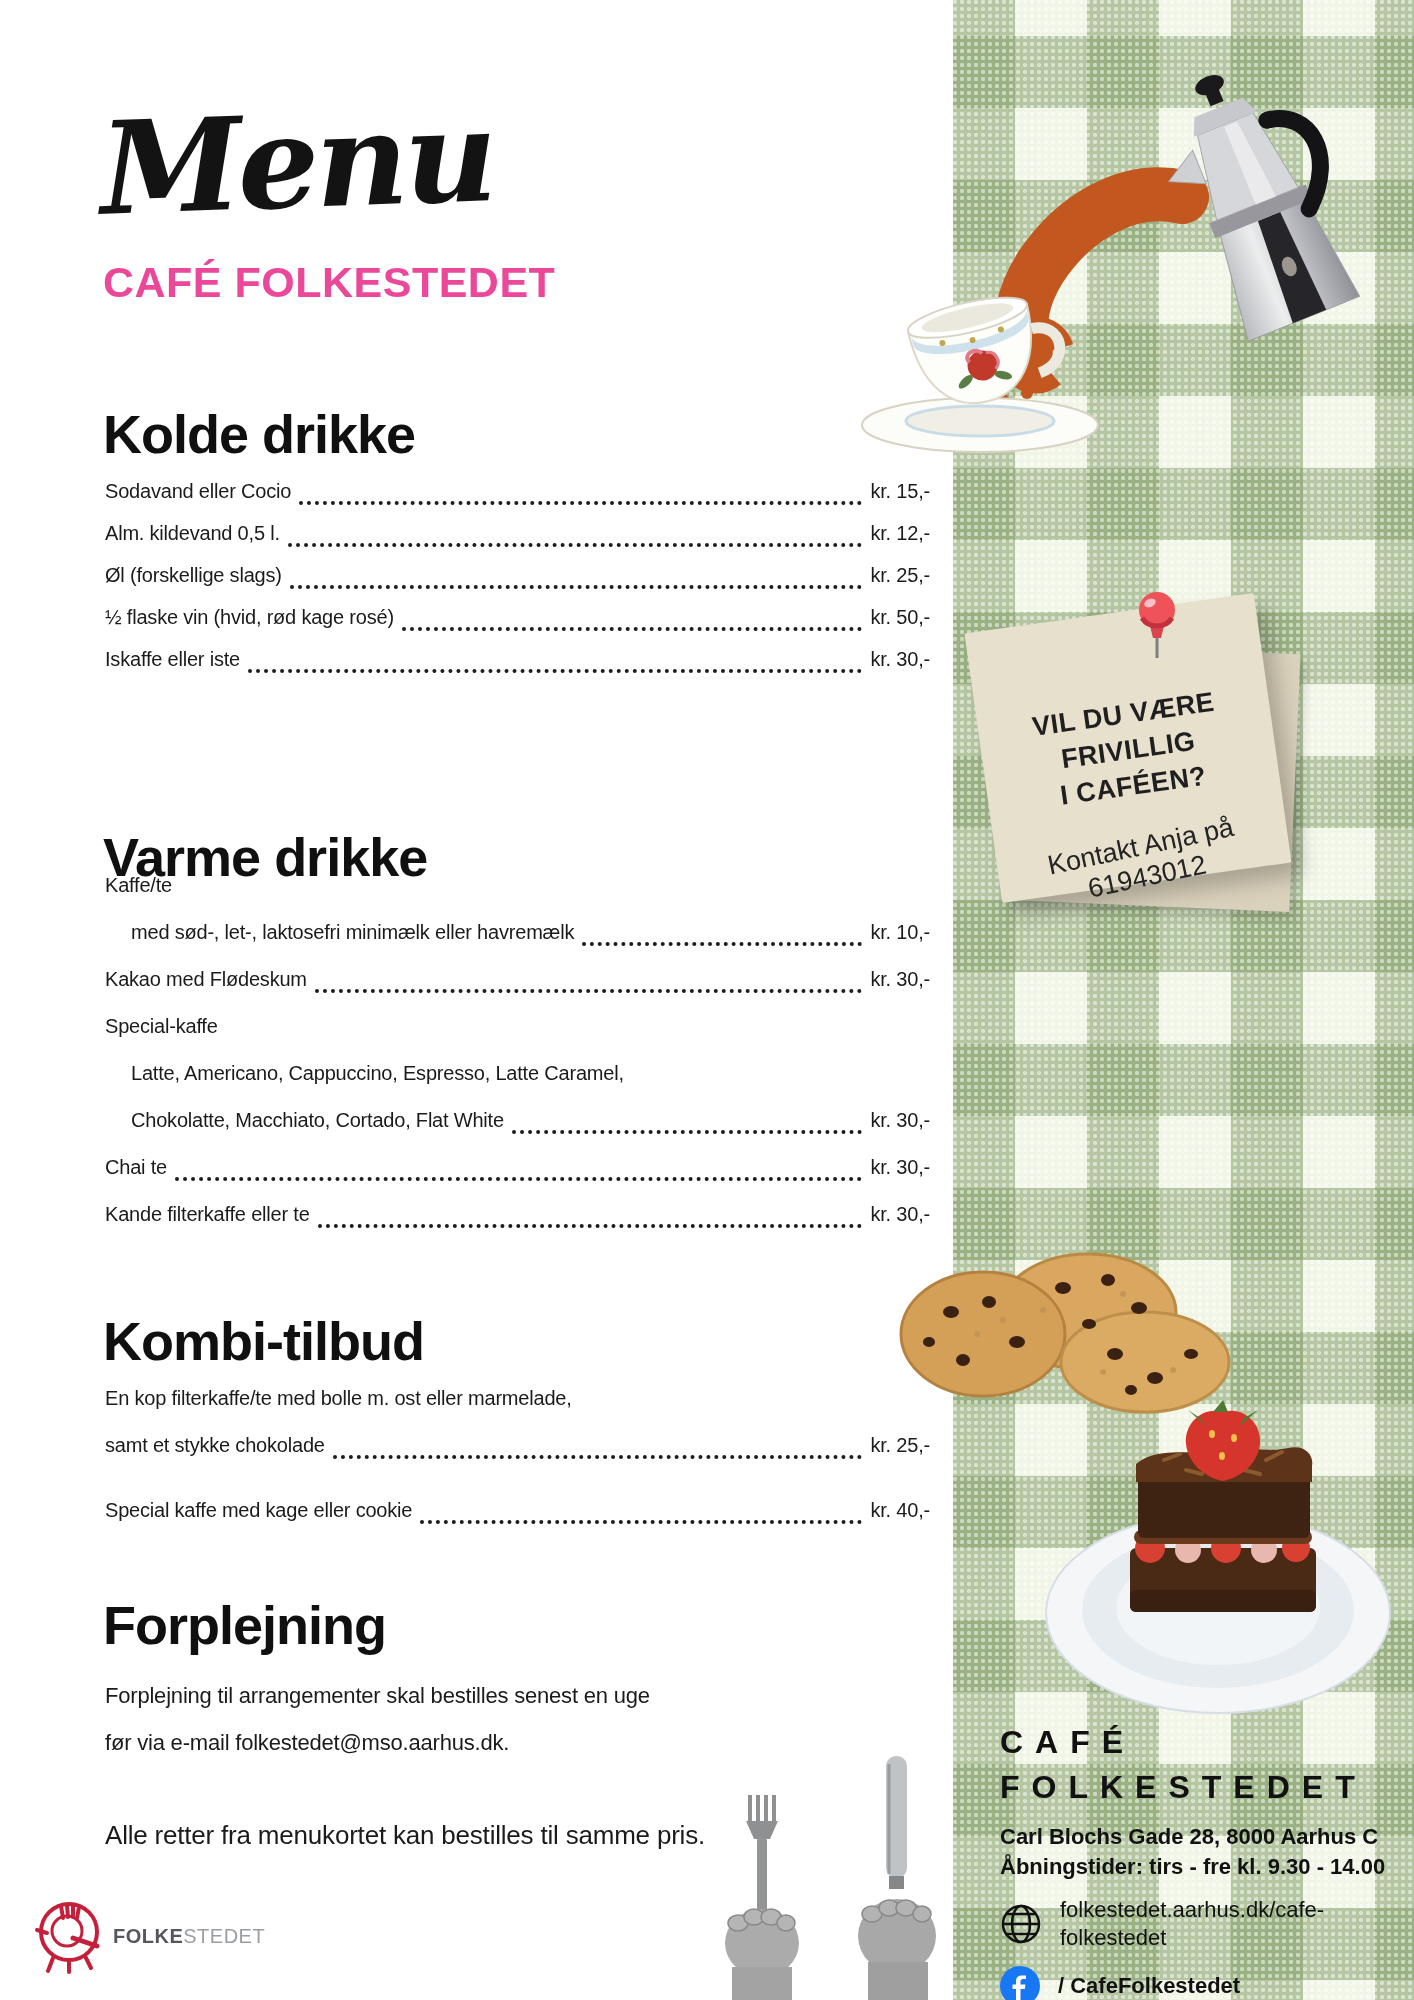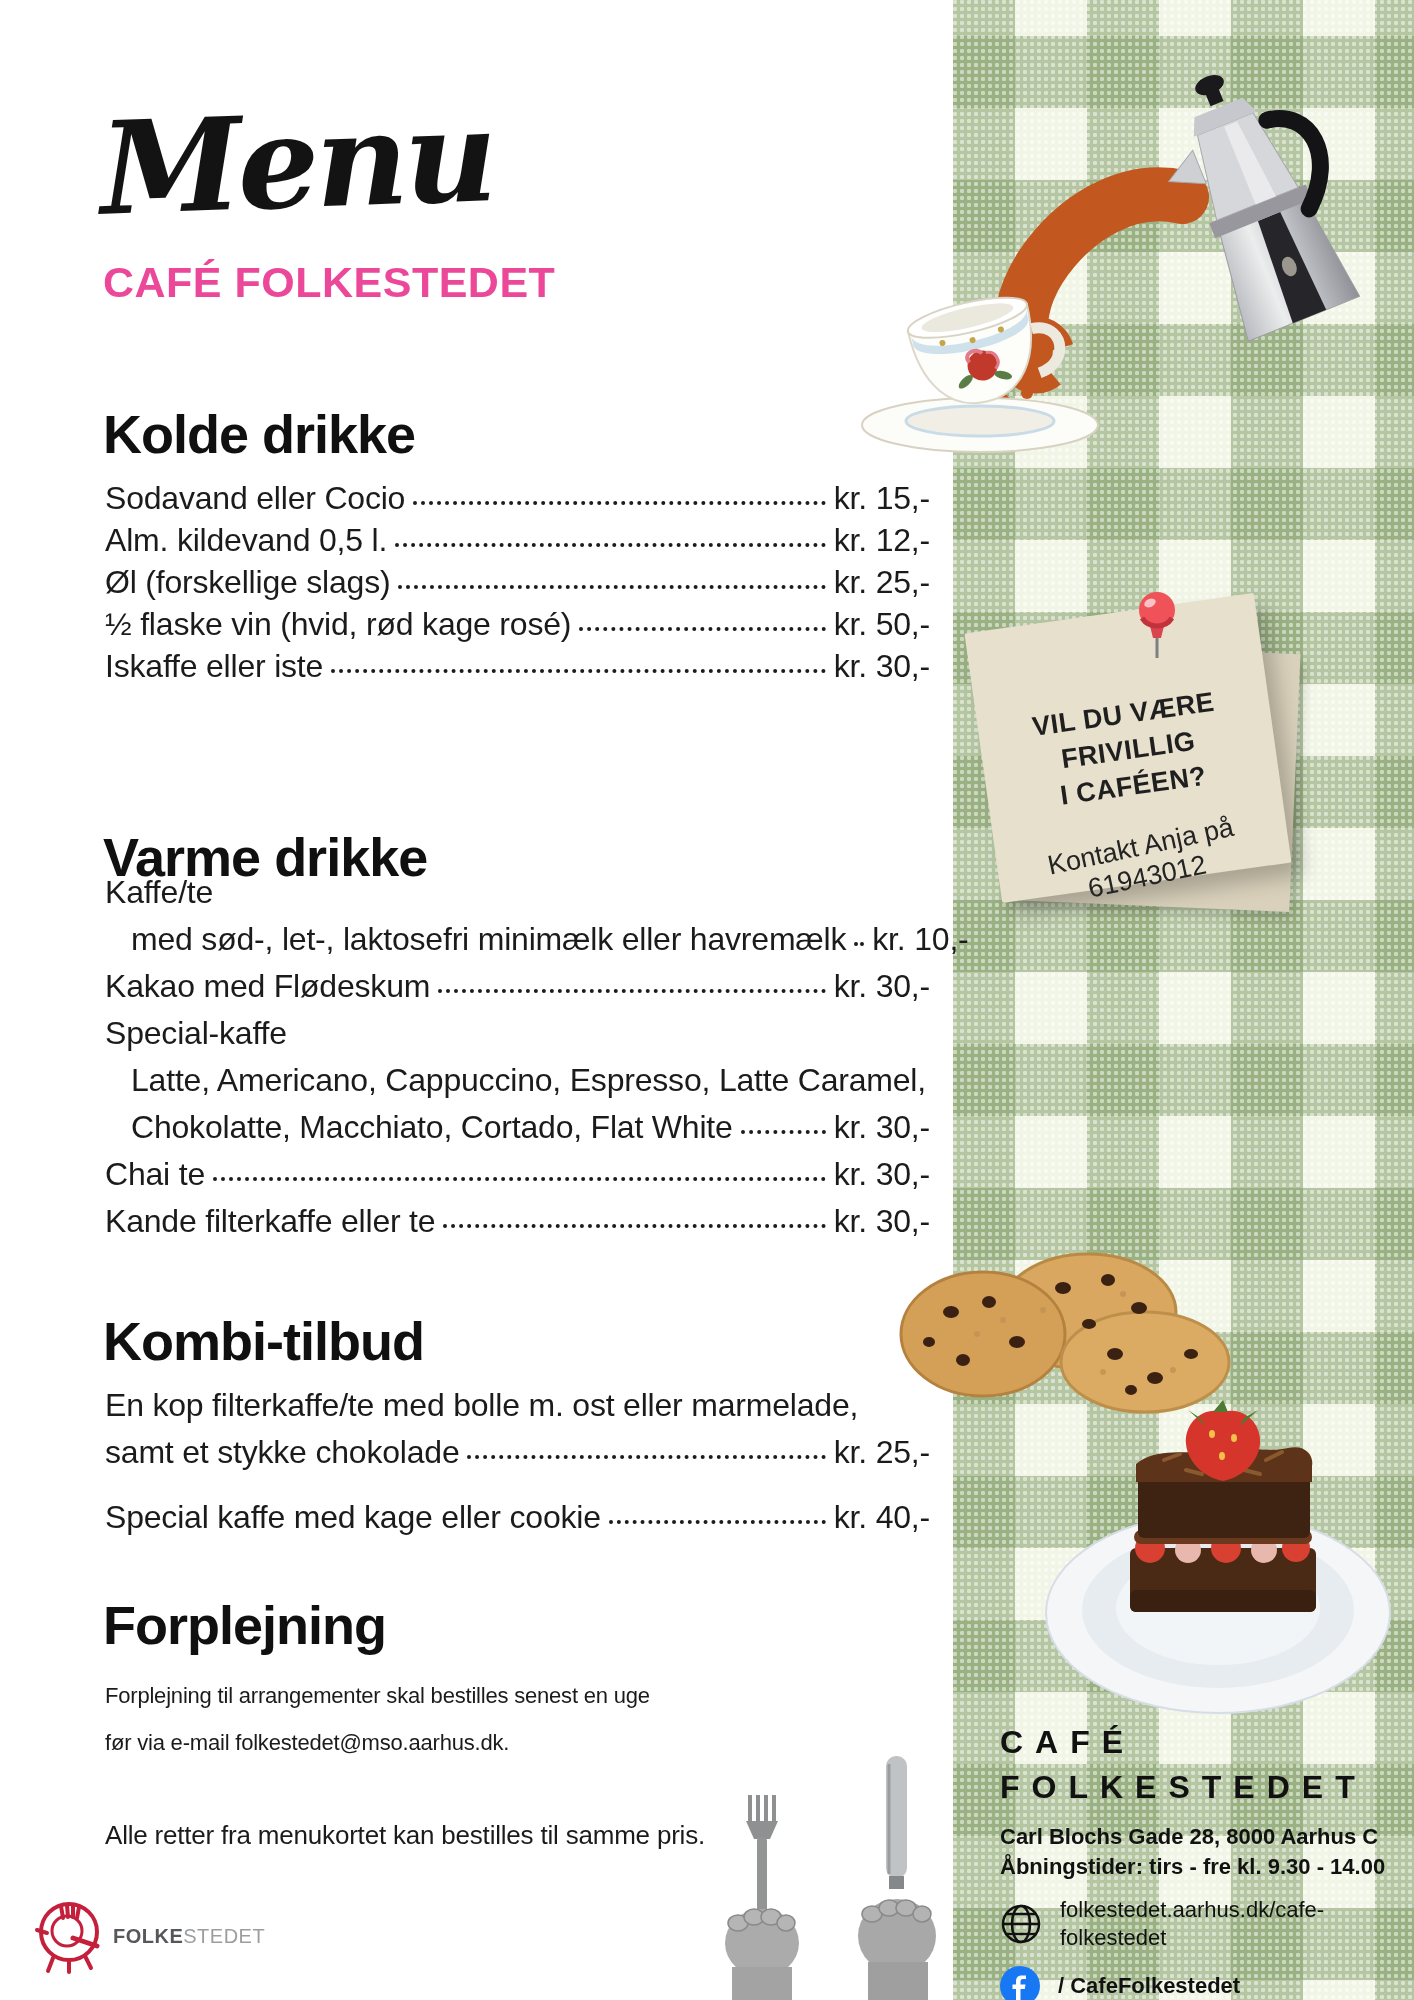--- a/index.html
+++ b/index.html
@@ -22,21 +22,21 @@
     font-size:128px;line-height:1.1;letter-spacing:-4px;transform:rotate(-2deg);color:#131313;}
   .sub-title{position:absolute;left:103px;top:258px;z-index:3;font-size:43px;font-weight:bold;
     letter-spacing:.5px;color:#ec4899;}
 
   .sec-head{position:absolute;left:103px;z-index:3;font-size:54px;font-weight:bold;letter-spacing:-1px;color:#101010;}
   #kolde-head{top:403px;}
   #varme-head{top:826px;}
   #kombi-head{top:1310px;}
   #forp-head{top:1594px;}
 
-  .mlist{position:absolute;left:105px;width:825px;z-index:3;font-size:32px;letter-spacing:-.2px;}
+  .mlist{position:absolute;left:105px;width:825px;z-index:3;font-size:20px;letter-spacing:-.2px;}
   #kolde-list{top:480px;}
   #varme-list{top:874px;}
   #kombi-list{top:1387px;}
   .mrow{display:flex;align-items:flex-start;}
   #kolde-list .mrow{height:42px;}
   #varme-list .mrow{height:47px;}
   #kombi-list .mrow{height:47px;}
   .mrow.indent{padding-left:26px;}
   .mrow.gap{margin-top:18px;}
   .mname,.mprice{white-space:nowrap;}

